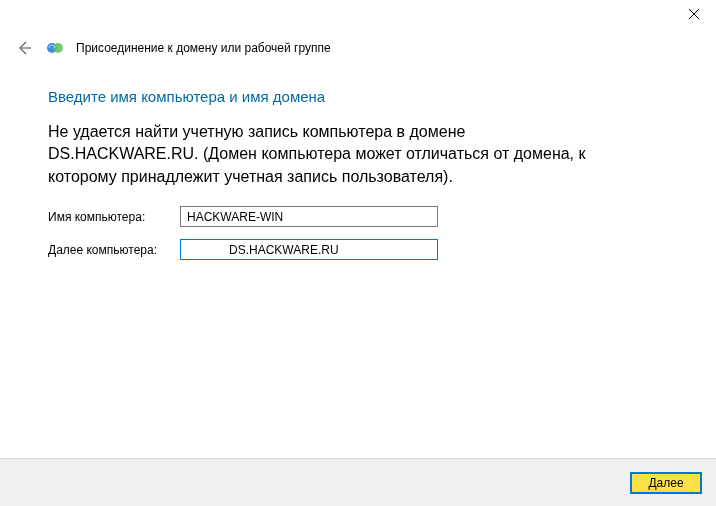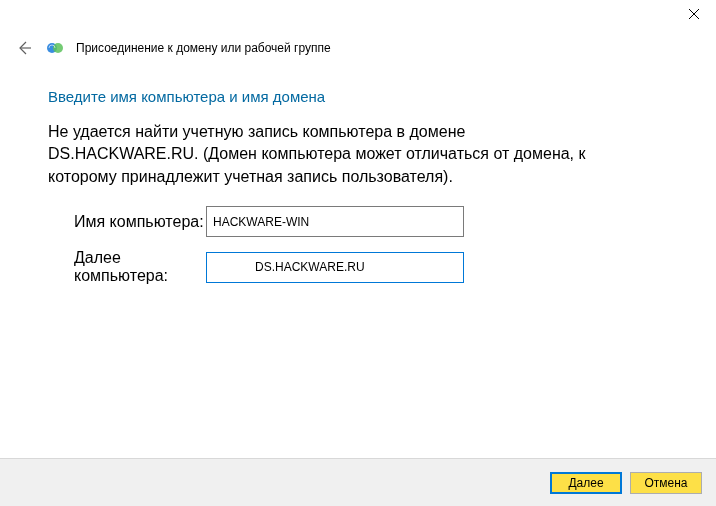--- a/index.html
+++ b/index.html
@@ -67,26 +67,25 @@
       margin-bottom: 18px;
       max-width: 560px;
     }
     .form-row {
       display: flex;
       align-items: center;
       margin-bottom: 12px;
     }
     .form-label {
       width: 132px;
-      font-size: 16px;
-      margin-left: 26px;
+      font-size: 12px;
     }
     .form-input {
       width: 258px;
-      height: 31px;
+      height: 21px;
       border: 1px solid #7a7a7a;
       padding: 2px 6px;
       font-size: 12px;
       font-family: "Segoe UI", Tahoma, sans-serif;
       outline: none;
     }
     .form-input.focused {
       border: 1px solid #0078d7;
       padding-left: 48px;
     }
@@ -157,14 +156,13 @@
   </div>
 
   <div class="form-row">
     <div class="form-label">Далее компьютера:</div>
     <input class="form-input focused" type="text" value="DS.HACKWARE.RU" style="">
   </div>
 </div>
 
 <div class="footer">
   <button class="btn primary">Далее</button>
-  <button class="btn">Отмена</button>
 </div>
 
 </body></html>

